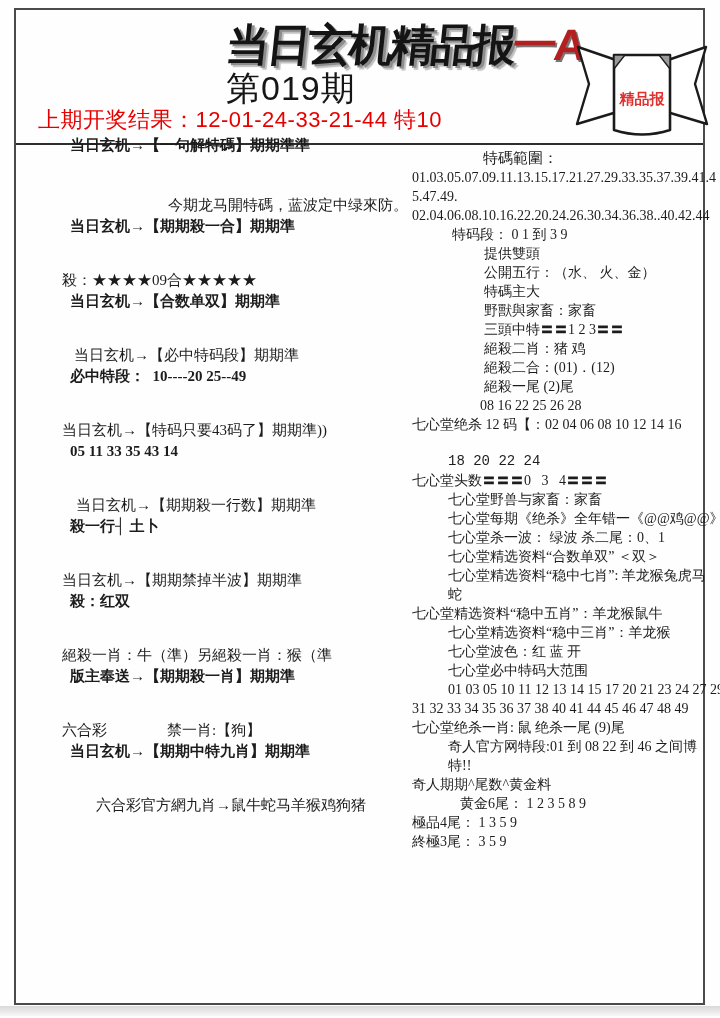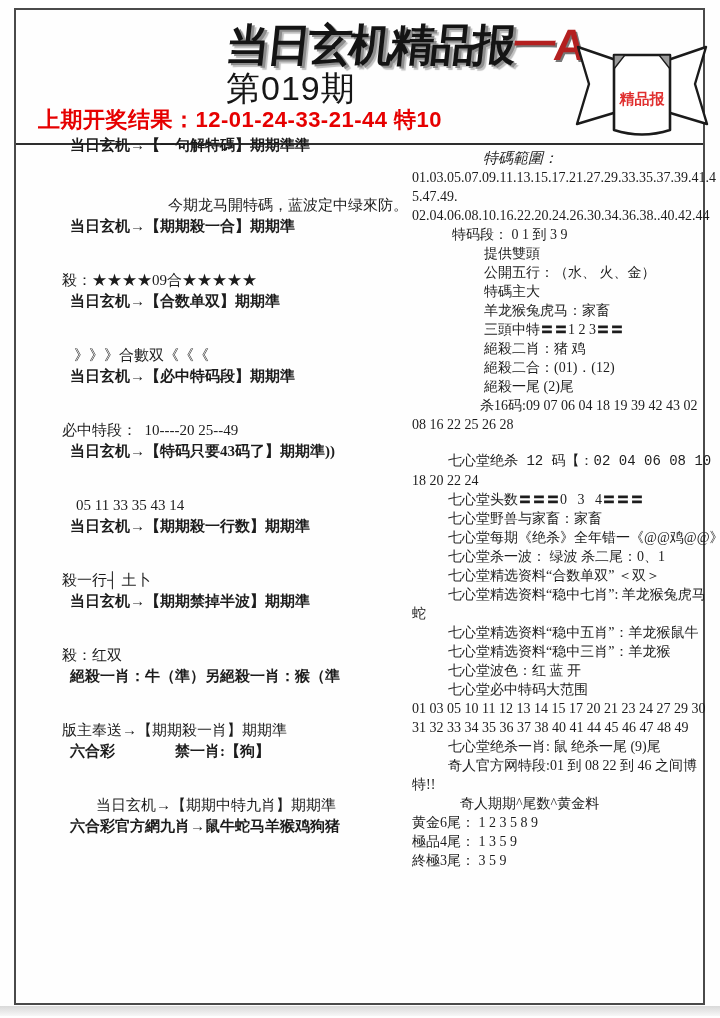--- a/index.html
+++ b/index.html
@@ -22,21 +22,21 @@
     font-size:44px;font-weight:bold;letter-spacing:-3px;
     transform:skewX(-6deg);color:#141414;white-space:nowrap;
     text-shadow:3px 2px 0 #8d8d8d,5px 4px 1px #c0c0c0;
   }
   .title3d .suffix{color:#b42020;text-shadow:2px 2px 0 #777;}
   .issue{
     position:absolute;left:226px;top:66px;font-size:34px;color:#161616;
     font-family:"Liberation Sans","DejaVu Sans",sans-serif;letter-spacing:1px;text-align:right;
   }
   .result{
-    position:absolute;left:38px;top:105px;font-size:22px;font-weight:bold;color:#e60000;
+    position:absolute;left:38px;top:105px;font-size:22px;font-weight:normal;color:#e60000;
     font-family:"Liberation Sans","DejaVu Sans",sans-serif;letter-spacing:.5px;white-space:pre;
   }
   .divider{
     position:absolute;left:16px;top:143px;width:687px;height:0;border-top:2px solid #2e2e2e;
   }
   .ribbon{position:absolute;left:572px;top:42px;}
   
   .leftcol{position:absolute;left:36px;top:135px;width:372px;}
   .rightcol{position:absolute;left:404px;top:149px;width:302px;}
   .lline{
@@ -49,21 +49,21 @@
   .lline:nth-child(20){margin-top:33px;}
   .lline:nth-child(4),.lline:nth-child(8),.lline:nth-child(12),
   .lline:nth-child(14),.lline:nth-child(16){padding-left:26px;}
   .lline:nth-child(6){padding-left:38px;}
   .lline:nth-child(10){padding-left:40px;font-family:Liberation Serif, serif;}
   .lline:nth-child(18){padding-left:60px;}
   .lline:nth-child(20){padding-left:32px;}
   .rline{
     white-space:pre;line-height:19px;min-height:19px;font-size:14px;padding-left:44px;
   }
-  .rline:nth-child(1){padding-left:79px;font-size:15px;font-style:italic;}
+  .rline:nth-child(1){padding-left:79px;font-size:15px;}
   .rline:nth-child(2),.rline:nth-child(3),.rline:nth-child(4),.rline:nth-child(15),
   .rline:nth-child(17),.rline:nth-child(24),.rline:nth-child(29),.rline:nth-child(30),
   .rline:nth-child(33),.rline:nth-child(35),.rline:nth-child(36),.rline:nth-child(37),
   .rline:nth-child(38){padding-left:8px;}
   .rline:nth-child(5){padding-left:48px;}
   .rline:nth-child(6),.rline:nth-child(7),.rline:nth-child(8),.rline:nth-child(9),
   .rline:nth-child(10),.rline:nth-child(11),.rline:nth-child(12),
   .rline:nth-child(13){padding-left:80px;}
   .rline:nth-child(14){padding-left:76px;}
   .rline:nth-child(16){margin-top:18px;font-family:Liberation Mono, monospace;}
@@ -92,21 +92,20 @@
   </svg>
 
   <div class="divider"></div>
 
   <div class="leftcol" id="leftcol">
       <div class="lline">当日玄机→【一句解特碼】期期準準</div>
       <div class="lline">今期龙马開特碼，蓝波定中绿來防。</div>
       <div class="lline">当日玄机→【期期殺一合】期期準</div>
       <div class="lline">殺：★★★★09合★★★★★</div>
       <div class="lline">当日玄机→【合数单双】期期準</div>
-      <div class="lline">》》》合數双《《《</div>
       <div class="lline">当日玄机→【必中特码段】期期準</div>
       <div class="lline">必中特段：  10----20 25--49</div>
       <div class="lline">当日玄机→【特码只要43码了】期期準))</div>
       <div class="lline">05 11 33 35 43 14</div>
       <div class="lline">当日玄机→【期期殺一行数】期期準</div>
       <div class="lline">殺一行┤ 土卜</div>
       <div class="lline">当日玄机→【期期禁掉半波】期期準</div>
       <div class="lline">殺：红双</div>
       <div class="lline">絕殺一肖：牛（準）另絕殺一肖：猴（準</div>
       <div class="lline">版主奉送→【期期殺一肖】期期準</div>
@@ -117,26 +116,25 @@
 
   <div class="rightcol" id="rightcol">
       <div class="rline">特碼範圍：</div>
       <div class="rline">01.03.05.07.09.11.13.15.17.21.27.29.33.35.37.39.41.4</div>
       <div class="rline">5.47.49.</div>
       <div class="rline">02.04.06.08.10.16.22.20.24.26.30.34.36.38..40.42.44</div>
       <div class="rline">特码段： 0 1 到 3 9</div>
       <div class="rline">提供雙頭</div>
       <div class="rline">公開五行：（水、 火、金）</div>
       <div class="rline">特碼主大</div>
-      <div class="rline">羊龙猴兔虎马：家畜</div>
+      <div class="rline">野獸與家畜：家畜</div>
       <div class="rline">三頭中特〓〓1 2 3〓〓</div>
       <div class="rline">絕殺二肖：猪 鸡</div>
       <div class="rline">絕殺二合：(01)．(12)</div>
       <div class="rline">絕殺一尾 (2)尾</div>
-      <div class="rline">杀16码:09 07 06 04 18 19 39 42 43 02</div>
       <div class="rline">08 16 22 25 26 28</div>
       <div class="rline">七心堂绝杀 12 码【：02 04 06 08 10 12 14 16</div>
       <div class="rline">18 20 22 24</div>
       <div class="rline">七心堂头数〓〓〓0   3   4〓〓〓</div>
       <div class="rline">七心堂野兽与家畜：家畜</div>
       <div class="rline">七心堂每期《绝杀》全年错一《@@鸡@@》</div>
       <div class="rline">七心堂杀一波： 绿波 杀二尾：0、1</div>
       <div class="rline">七心堂精选资料“合数单双” ＜双＞</div>
       <div class="rline">七心堂精选资料“稳中七肖”: 羊龙猴兔虎马</div>
       <div class="rline">蛇</div>

